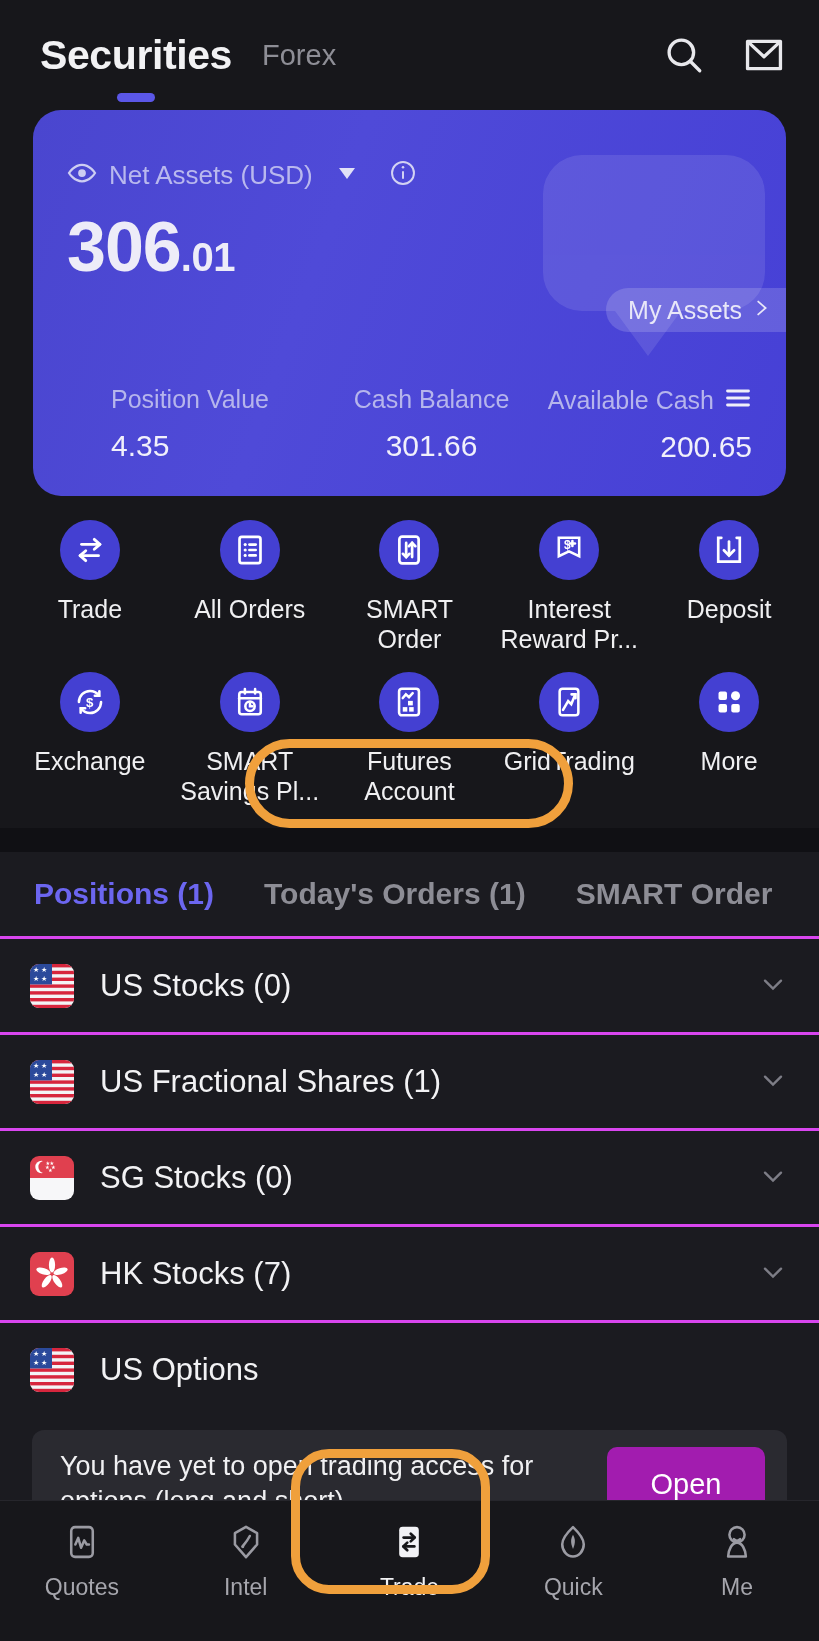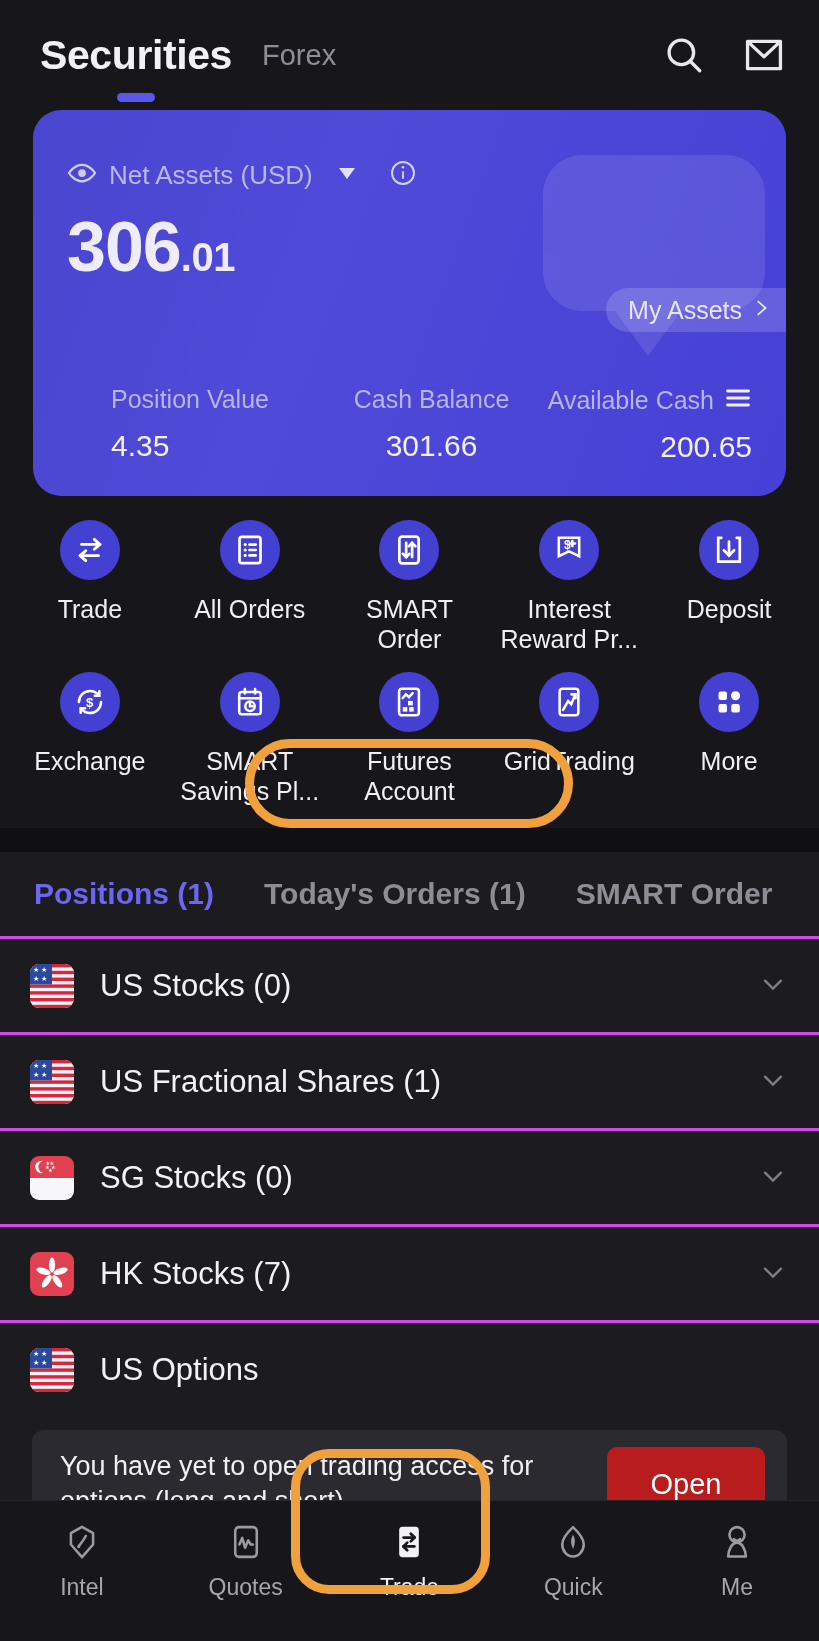--- a/index.html
+++ b/index.html
@@ -138,21 +138,21 @@
   
   .opt-banner{
     margin:14px 32px 0 32px;
     background:#2a2a30; border-radius:12px;
     height:108px; display:flex; align-items:center;
     padding:0 22px 0 28px;
   }
   .opt-text{ font-size:27px; color:#f0f0f2; line-height:1.28; flex:1; }
   .opt-btn{
     width:158px; height:74px; border-radius:10px;
-    background:#b91c1c; color:#fff;
+    background:#a21caf; color:#fff;
     font-size:29px; font-weight:400;
     display:flex; align-items:center; justify-content:center;
     font-family:"Liberation Sans", sans-serif;
     border:none; cursor:pointer;
   }
 
   
   .botnav{
     position:absolute; left:0; right:0; bottom:0;
     height:141px; background:#17171b;
@@ -558,36 +558,36 @@
     <div class="opt-text">You have yet to open trading access for options (long and short)</div>
     <button class="opt-btn">Open</button>
   </div>
 </div>
 
 <div class="botnav">
 
   <div class="nav-item">
     <span>
       <svg width="38" height="38" viewBox="0 0 24 24" fill="none" stroke="#9b9ba3" stroke-width="1.6" stroke-linecap="round" stroke-linejoin="round">
+        <rect x="5.2" y="2.6" width="13.6" height="18.8" rx="2.4"></rect>
+        <polyline points="7.8,13.6 9.6,9.4 11.4,15.6 13.4,11 15,13.6 16.4,13.6"></polyline>
+      </svg>
+    </span>
+    <span class="nav-label">Quotes</span>
+  </div>
+
+  <div class="nav-item">
+    <span>
+      <svg width="38" height="38" viewBox="0 0 24 24" fill="none" stroke="#9b9ba3" stroke-width="1.6" stroke-linecap="round" stroke-linejoin="round">
         <path d="M12 2.4 l7 4 v7.2 l-7 8 -7 -8 v-7.2 z"></path>
         <path d="M14.4 8.2 c-1.4 2.8 -3 4.6 -4.6 6.6"></path>
         <circle cx="10" cy="15" r="0.9" fill="#9b9ba3" stroke="none"></circle>
       </svg>
     </span>
     <span class="nav-label">Intel</span>
-  </div>
-
-  <div class="nav-item">
-    <span>
-      <svg width="38" height="38" viewBox="0 0 24 24" fill="none" stroke="#9b9ba3" stroke-width="1.6" stroke-linecap="round" stroke-linejoin="round">
-        <rect x="5.2" y="2.6" width="13.6" height="18.8" rx="2.4"></rect>
-        <polyline points="7.8,13.6 9.6,9.4 11.4,15.6 13.4,11 15,13.6 16.4,13.6"></polyline>
-      </svg>
-    </span>
-    <span class="nav-label">Quotes</span>
   </div>
 
   <div class="nav-item active">
     <span>
       <svg width="38" height="38" viewBox="0 0 24 24">
         <rect x="5.8" y="2.4" width="12.4" height="19.2" rx="2.2" fill="#f2f2f6"></rect>
         <g fill="none" stroke="#17171b" stroke-width="1.7" stroke-linecap="round" stroke-linejoin="round">
           <polyline points="8.6,9.2 15.4,9.2"></polyline>
             <polyline points="13.1,6.8 15.6,9.2 13.1,11.6"></polyline>
           <polyline points="15.4,14.8 8.6,14.8"></polyline>

